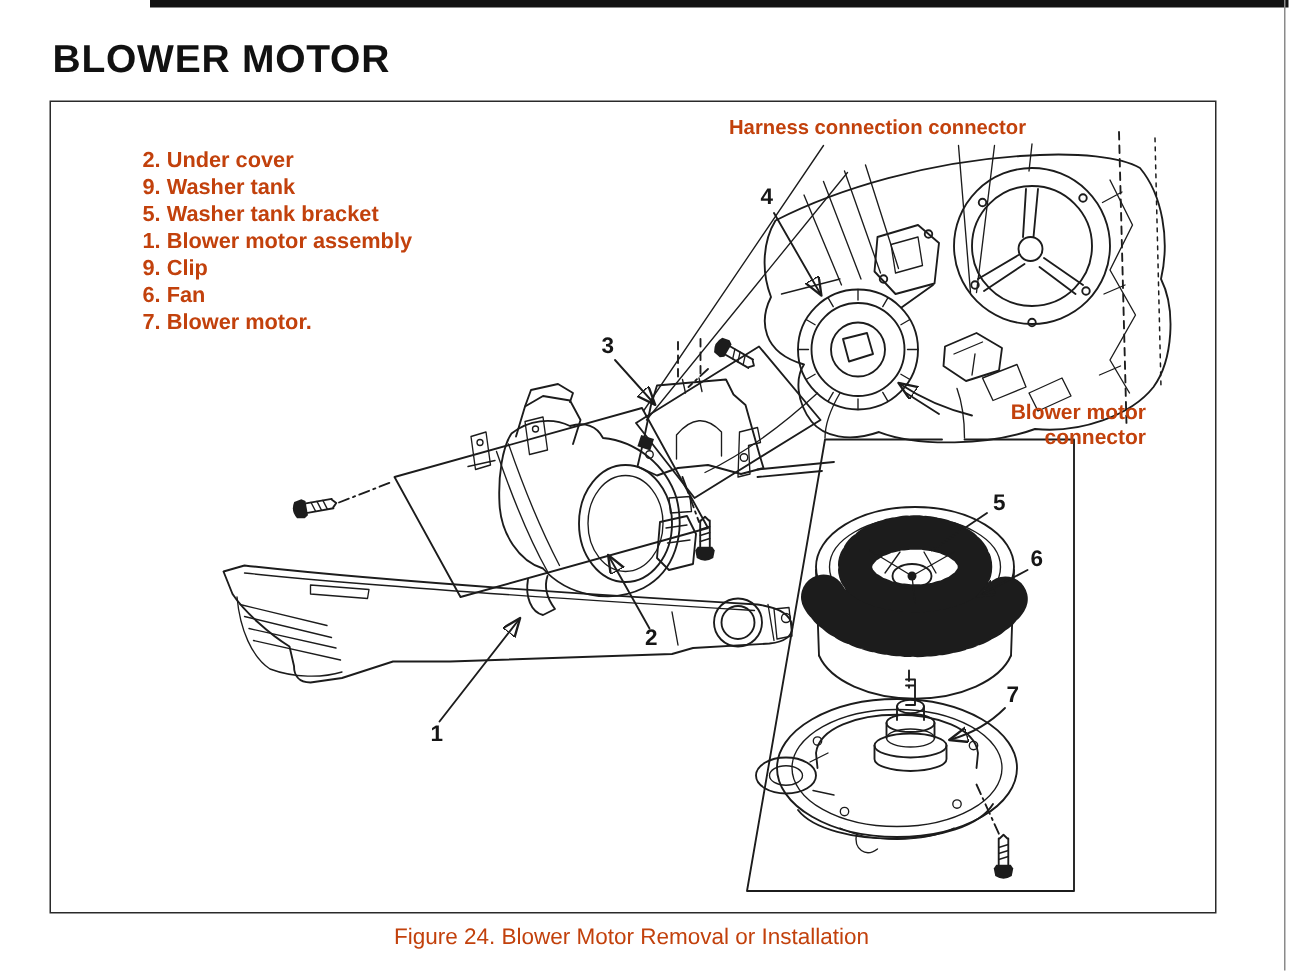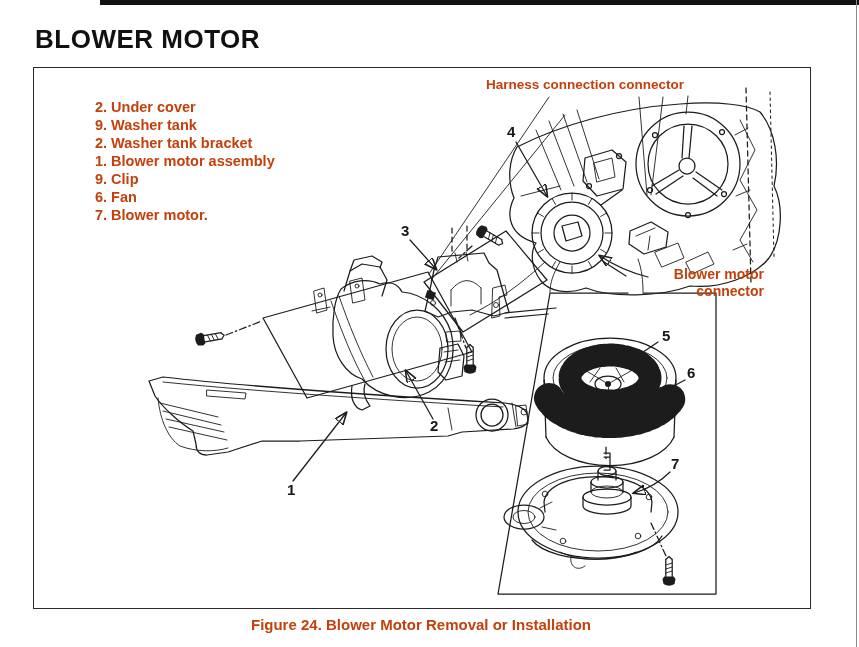--- a/index.html
+++ b/index.html
@@ -14,21 +14,21 @@
   #page-title { left:35px; top:24px; font-size:26px; font-weight:bold; letter-spacing:.5px; color:#111; }
   #top-rule { left:100px; top:0; width:759px; height:5px; background:#121212; }
   #figure-frame { left:33px; top:67px; width:776px; height:540px; border:1.5px solid #2a2a2a; z-index:1; }
   #scan-edge { left:856px; top:0; width:1px; height:647px; background:#8a8a8a; }
   #parts-list { left:95px; top:98px; font-size:14.5px; font-weight:600; line-height:18px; }
   #harness-label { left:486px; top:77px; font-size:13.5px; font-weight:600; }
   #blower-conn-label { left:640px; top:266px; width:124px; text-align:right;
     font-size:14px; font-weight:600; line-height:17px; white-space:normal; }
   .callout { position:absolute; font-size:15px; font-weight:bold; z-index:3; }
   #figure-caption { left:33px; top:616px; width:776px; text-align:center;
-    font-size:15px; font-weight:bold; white-space:normal; }
+    font-size:15px; font-weight:normal; white-space:normal; }
   #artwork { position:absolute; left:0; top:0; z-index:2; }
   #artwork path, #artwork line, #artwork circle, #artwork ellipse, #artwork rect, #artwork use {
     stroke:var(--ink); fill:none; stroke-width:1.25; stroke-linecap:round; stroke-linejoin:round;
   }
   #artwork .fill { fill:var(--ink); stroke:none; }
   #artwork .thin { stroke-width:0.9; }
   #artwork .dd { stroke-dasharray:7 3 1.5 3; }
   #artwork .dash { stroke-dasharray:5 4; }
   #artwork .dash2 { stroke-dasharray:2.5 3.5; stroke-width:1; }
   #artwork .blades-top { stroke-width:23; stroke-dasharray:3.5 4.4; }
@@ -38,21 +38,21 @@
 <body>
 
 <div class="abs" id="top-rule"></div>
 <div class="abs" id="scan-edge"></div>
 <div class="lbl" id="page-title">BLOWER MOTOR</div>
 <div class="abs" id="figure-frame"></div>
 
 <div class="lbl" id="parts-list">
   <div>2. Under cover</div>
   <div>9. Washer tank</div>
-  <div>2. Washer tank bracket</div>
+  <div>5. Washer tank bracket</div>
   <div>1. Blower motor assembly</div>
   <div>9. Clip</div>
   <div>6. Fan</div>
   <div>7. Blower motor.</div>
 </div>
 
 <div class="lbl" id="harness-label">Harness connection connector</div>
 <div class="lbl" id="blower-conn-label">
   <div>Blower motor</div>
   <div>connector</div>

